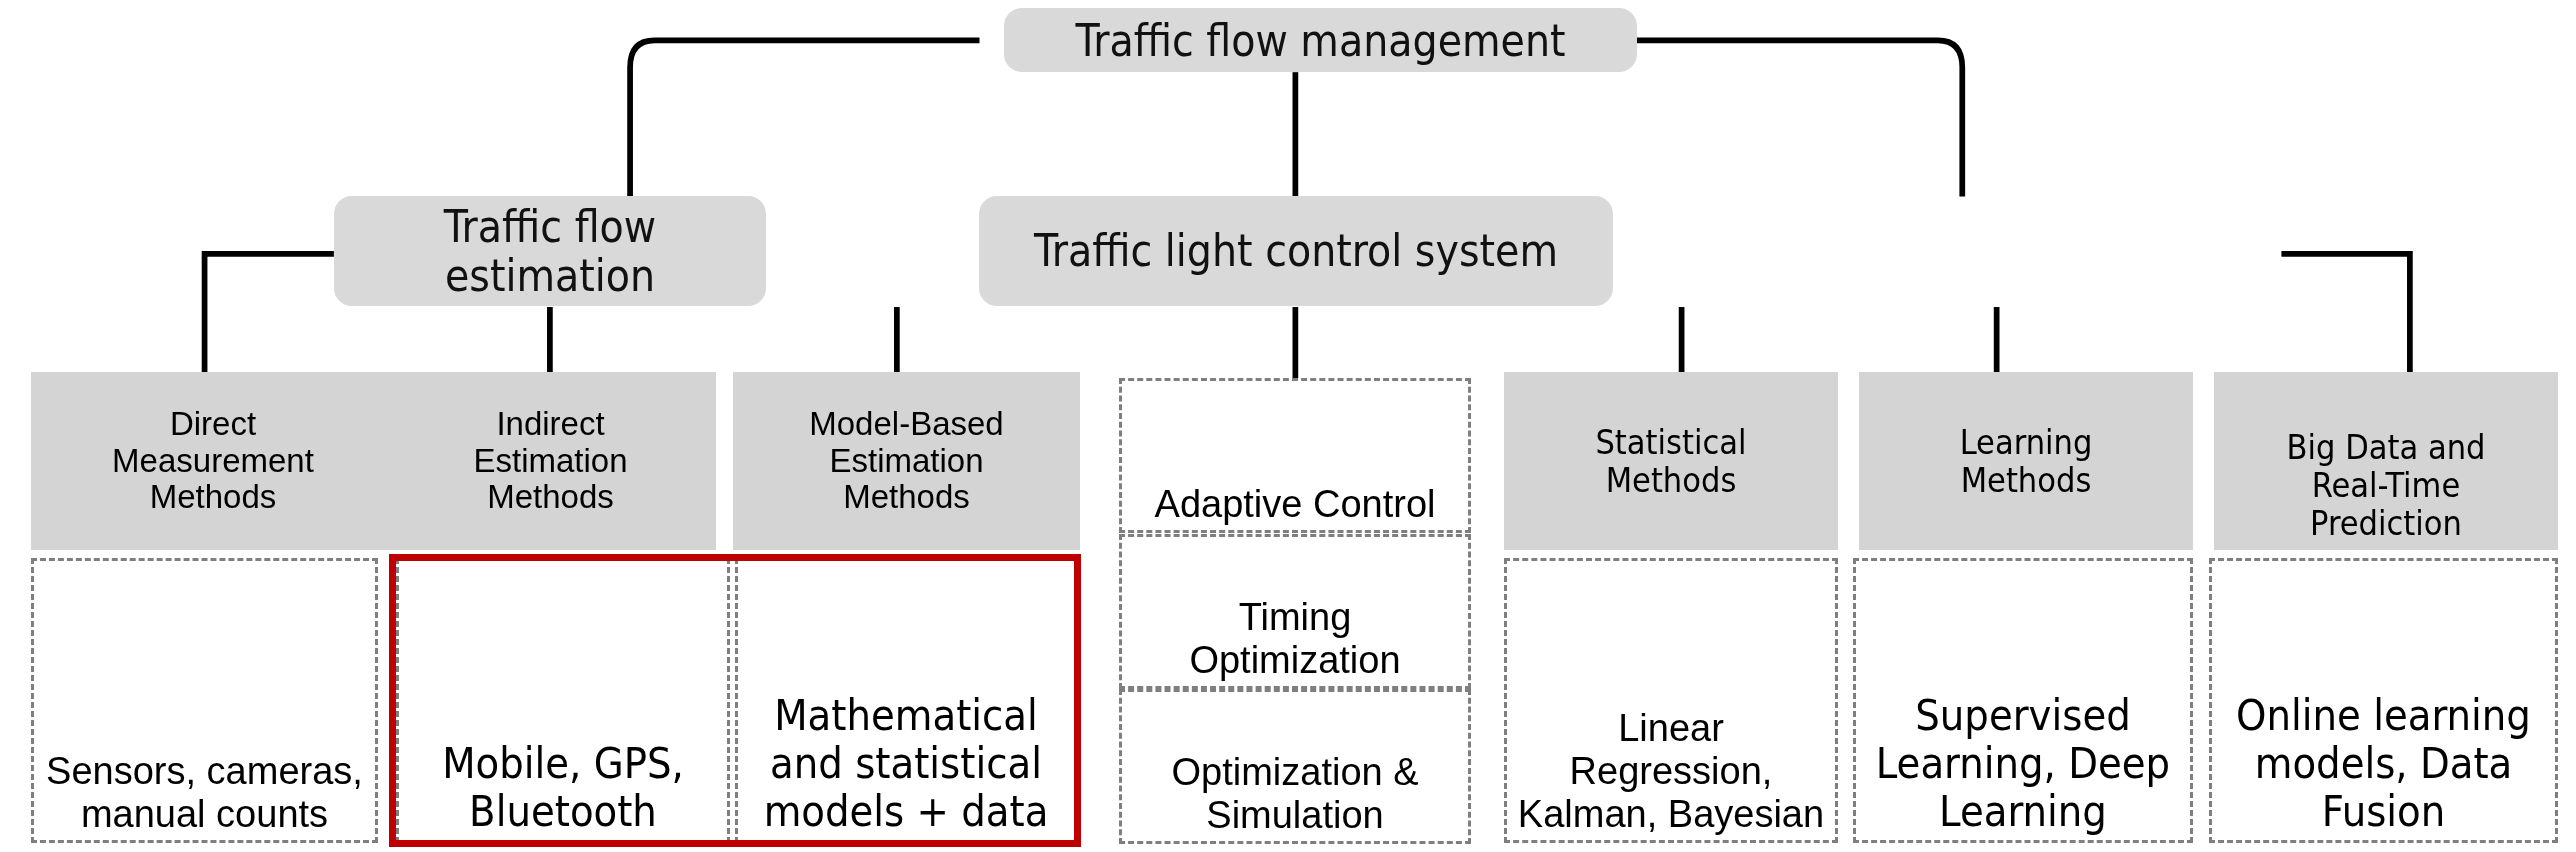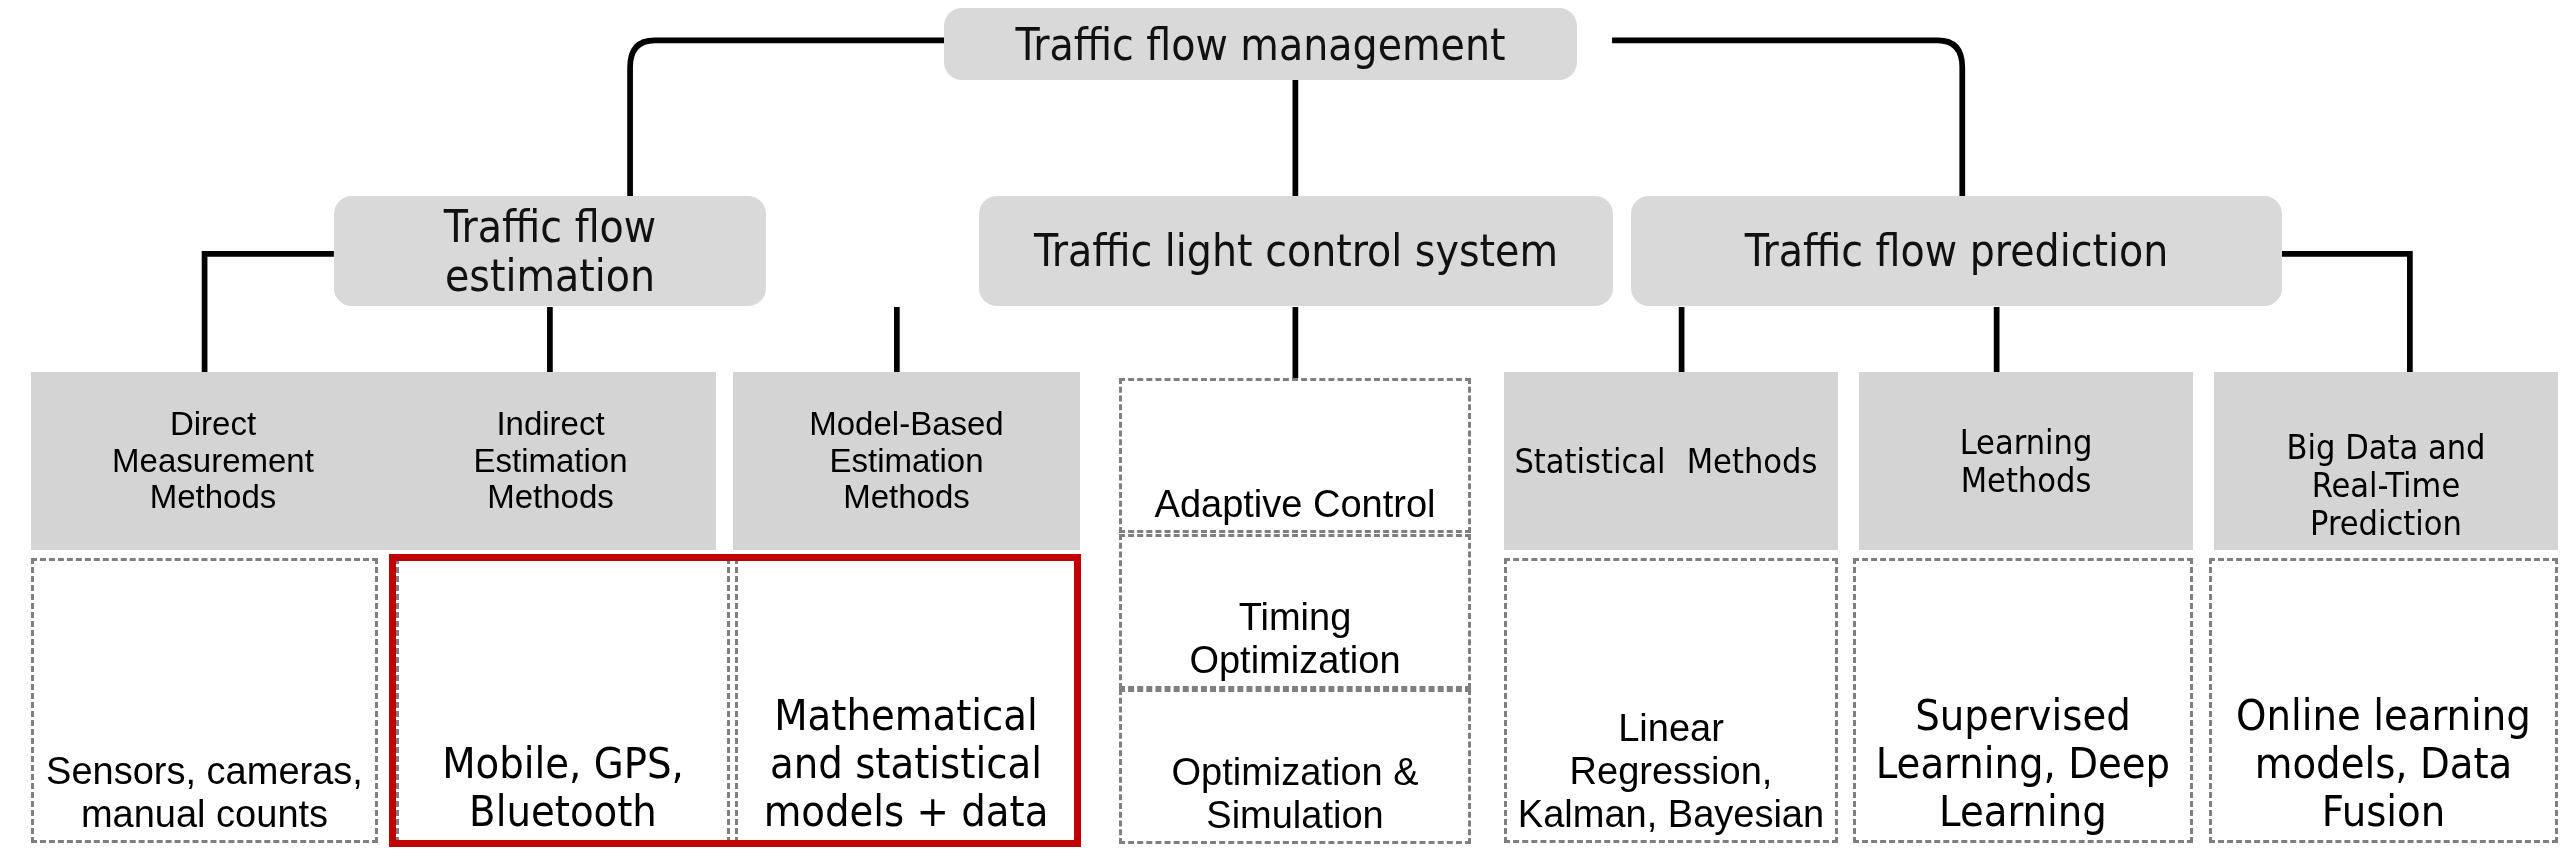--- a/index.html
+++ b/index.html
@@ -45,55 +45,52 @@
       <path d="M 1096,375 V 455"></path>
 
       <path d="M 1583,375 V 462"></path>
 
       <path d="M 2055,375 V 455"></path>
       <path d="M 2440,375 V 455"></path>
       <path d="M 2788,310 H 2945 V 455"></path>
     </g>
   </svg>
 
-  <div class="node pill" style="left:944px;top:8.2px;width:633px;height:72px;">
+  <div class="node pill" style="left:1004px;top:8.2px;width:633px;height:64px;">
     <span class="txt">Traffic flow management</span>
   </div>
 
   <div class="node pill" style="left:334px;top:196px;width:432px;height:110px;">
     <span class="txt">Traffic flow estimation</span>
   </div>
 
   <div class="node pill" style="left:979px;top:196px;width:634px;height:110px;">
     <span class="txt">Traffic light control system</span>
   </div>
 
-  <div class="node pill" style="left:1631px;top:196px;width:651px;height:110px;">
-    <span class="txt">Traffic flow prediction</span>
-  </div>
 
   <div class="node cat" style="left:31px;top:372px;width:364px;height:178px;flex-direction:column;justify-content:center;">
     <span class="txt">Direct</span>
     <span class="txt">Measurement</span>
     <span class="txt">Methods</span>
   </div>
 
   <div class="node cat" style="left:385px;top:372px;width:331px;height:178px;flex-direction:column;justify-content:center;">
     <span class="txt">Indirect</span>
     <span class="txt">Estimation</span>
     <span class="txt">Methods</span>
   </div>
 
   <div class="node cat" style="left:733px;top:372px;width:347px;height:178px;flex-direction:column;justify-content:center;">
     <span class="txt">Model-Based</span>
     <span class="txt">Estimation</span>
     <span class="txt">Methods</span>
   </div>
 
-  <div class="node cat cond" style="left:1504px;top:372px;width:334px;height:178px;flex-direction:row;justify-content:center;">
+  <div class="node cat cond" style="left:1504px;top:372px;width:334px;height:178px;flex-direction:column;justify-content:center;">
     <span class="txt">Statistical</span>
     <span class="txt">Methods</span>
   </div>
 
   <div class="node cat cond" style="left:1859px;top:372px;width:334px;height:178px;flex-direction:column;justify-content:center;">
     <span class="txt">Learning</span>
     <span class="txt">Methods</span>
   </div>
 
   <div class="node cat cond" style="left:2214px;top:372px;width:344px;height:178px;flex-direction:column;justify-content:flex-end;">

